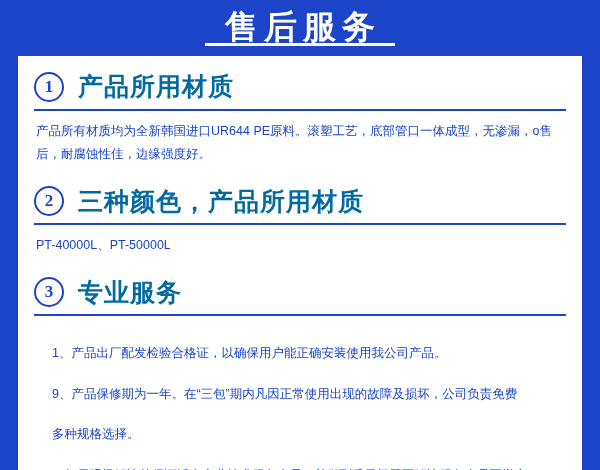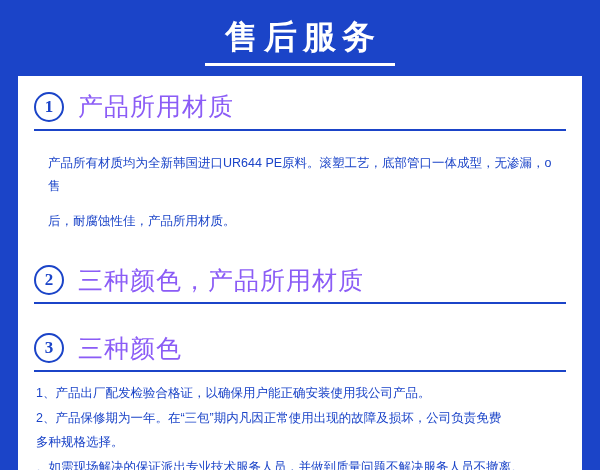--- a/index.html
+++ b/index.html
@@ -27,21 +27,21 @@
     width: 18px;
     height: 470px;
     background: #1b44c8;
   }
   .edge-bar.left { left: 0; }
   .edge-bar.right { right: 0; }
 
   
   .header {
     position: relative;
-    height: 76px;
+    height: 56px;
     background: #1b44c8;
     display: flex;
     align-items: center;
     justify-content: center;
   }
   .header-title {
     color: #ffffff;
     font-size: 33px;
     font-weight: bold;
     letter-spacing: 6px;
@@ -84,42 +84,42 @@
     color: #1b44c8;
     font-size: 17px;
     font-weight: bold;
     display: flex;
     align-items: center;
     justify-content: center;
     box-sizing: border-box;
     font-family: "Liberation Serif", serif;
   }
   .sec-title {
-    color: #8b5cf6;
+    color: #0369a1;
     font-size: 25px;
-    font-weight: normal;
+    font-weight: bold;
     letter-spacing: 1px;
     line-height: 1.1;
   }
   .divider {
     height: 2px;
     background: #1b44c8;
     margin-top: 7px;
   }
   .sec-body {
     color: #1b44c8;
     font-size: 12.5px;
     line-height: 1.85;
     padding: 9px 2px 4px 2px;
   }
   .sec-body p {
-    margin: 12px;
+    margin: 0;
   }
   .list p {
-    margin: 0;
+    margin: 16px;
     line-height: 1.95;
   }
 </style>
 </head>
 <body>
 
 <div class="page">
 
   <div class="edge-bar left"></div>
   <div class="edge-bar right"></div>
@@ -132,43 +132,44 @@
   <div class="content">
 
     <div class="section">
       <div class="sec-head">
         <div class="num-circle">1</div>
         <div class="sec-title">产品所用材质</div>
       </div>
       <div class="divider"></div>
       <div class="sec-body">
         <p>产品所有材质均为全新韩国进口UR644 PE原料。滚塑工艺，底部管口一体成型，无渗漏，o售</p>
-        <p>后，耐腐蚀性佳，产品所用材质。</p>
+        <p>后，耐腐蚀性佳，边缘强度好。</p>
       </div>
     </div>
 
     <div class="section">
       <div class="sec-head">
         <div class="num-circle">2</div>
         <div class="sec-title">三种颜色，产品所用材质</div>
       </div>
       <div class="divider"></div>
       <div class="sec-body">
+        <p>PT-40000L、PT-50000L</p>
       </div>
     </div>
 
     <div class="section">
       <div class="sec-head">
         <div class="num-circle">3</div>
-        <div class="sec-title">三种颜色</div>
+        <div class="sec-title">专业服务</div>
       </div>
       <div class="divider"></div>
       <div class="sec-body list">
         <p>1、产品出厂配发检验合格证，以确保用户能正确安装使用我公司产品。</p>
-        <p>2、产品保修期为一年。在“三包”期内凡因正常使用出现的故障及损坏，公司负责免费</p>
+        <p>9、产品保修期为一年。在“三包”期内凡因正常使用出现的故障及损坏，公司负责免费</p>
         <p>多种规格选择。</p>
         <p>。如需现场解决的保证派出专业技术服务人员，并做到质量问题不解决服务人员不撤离。</p>
 
       </div>
     </div>
 
   </div>
 </div>
 
 </body></html>

